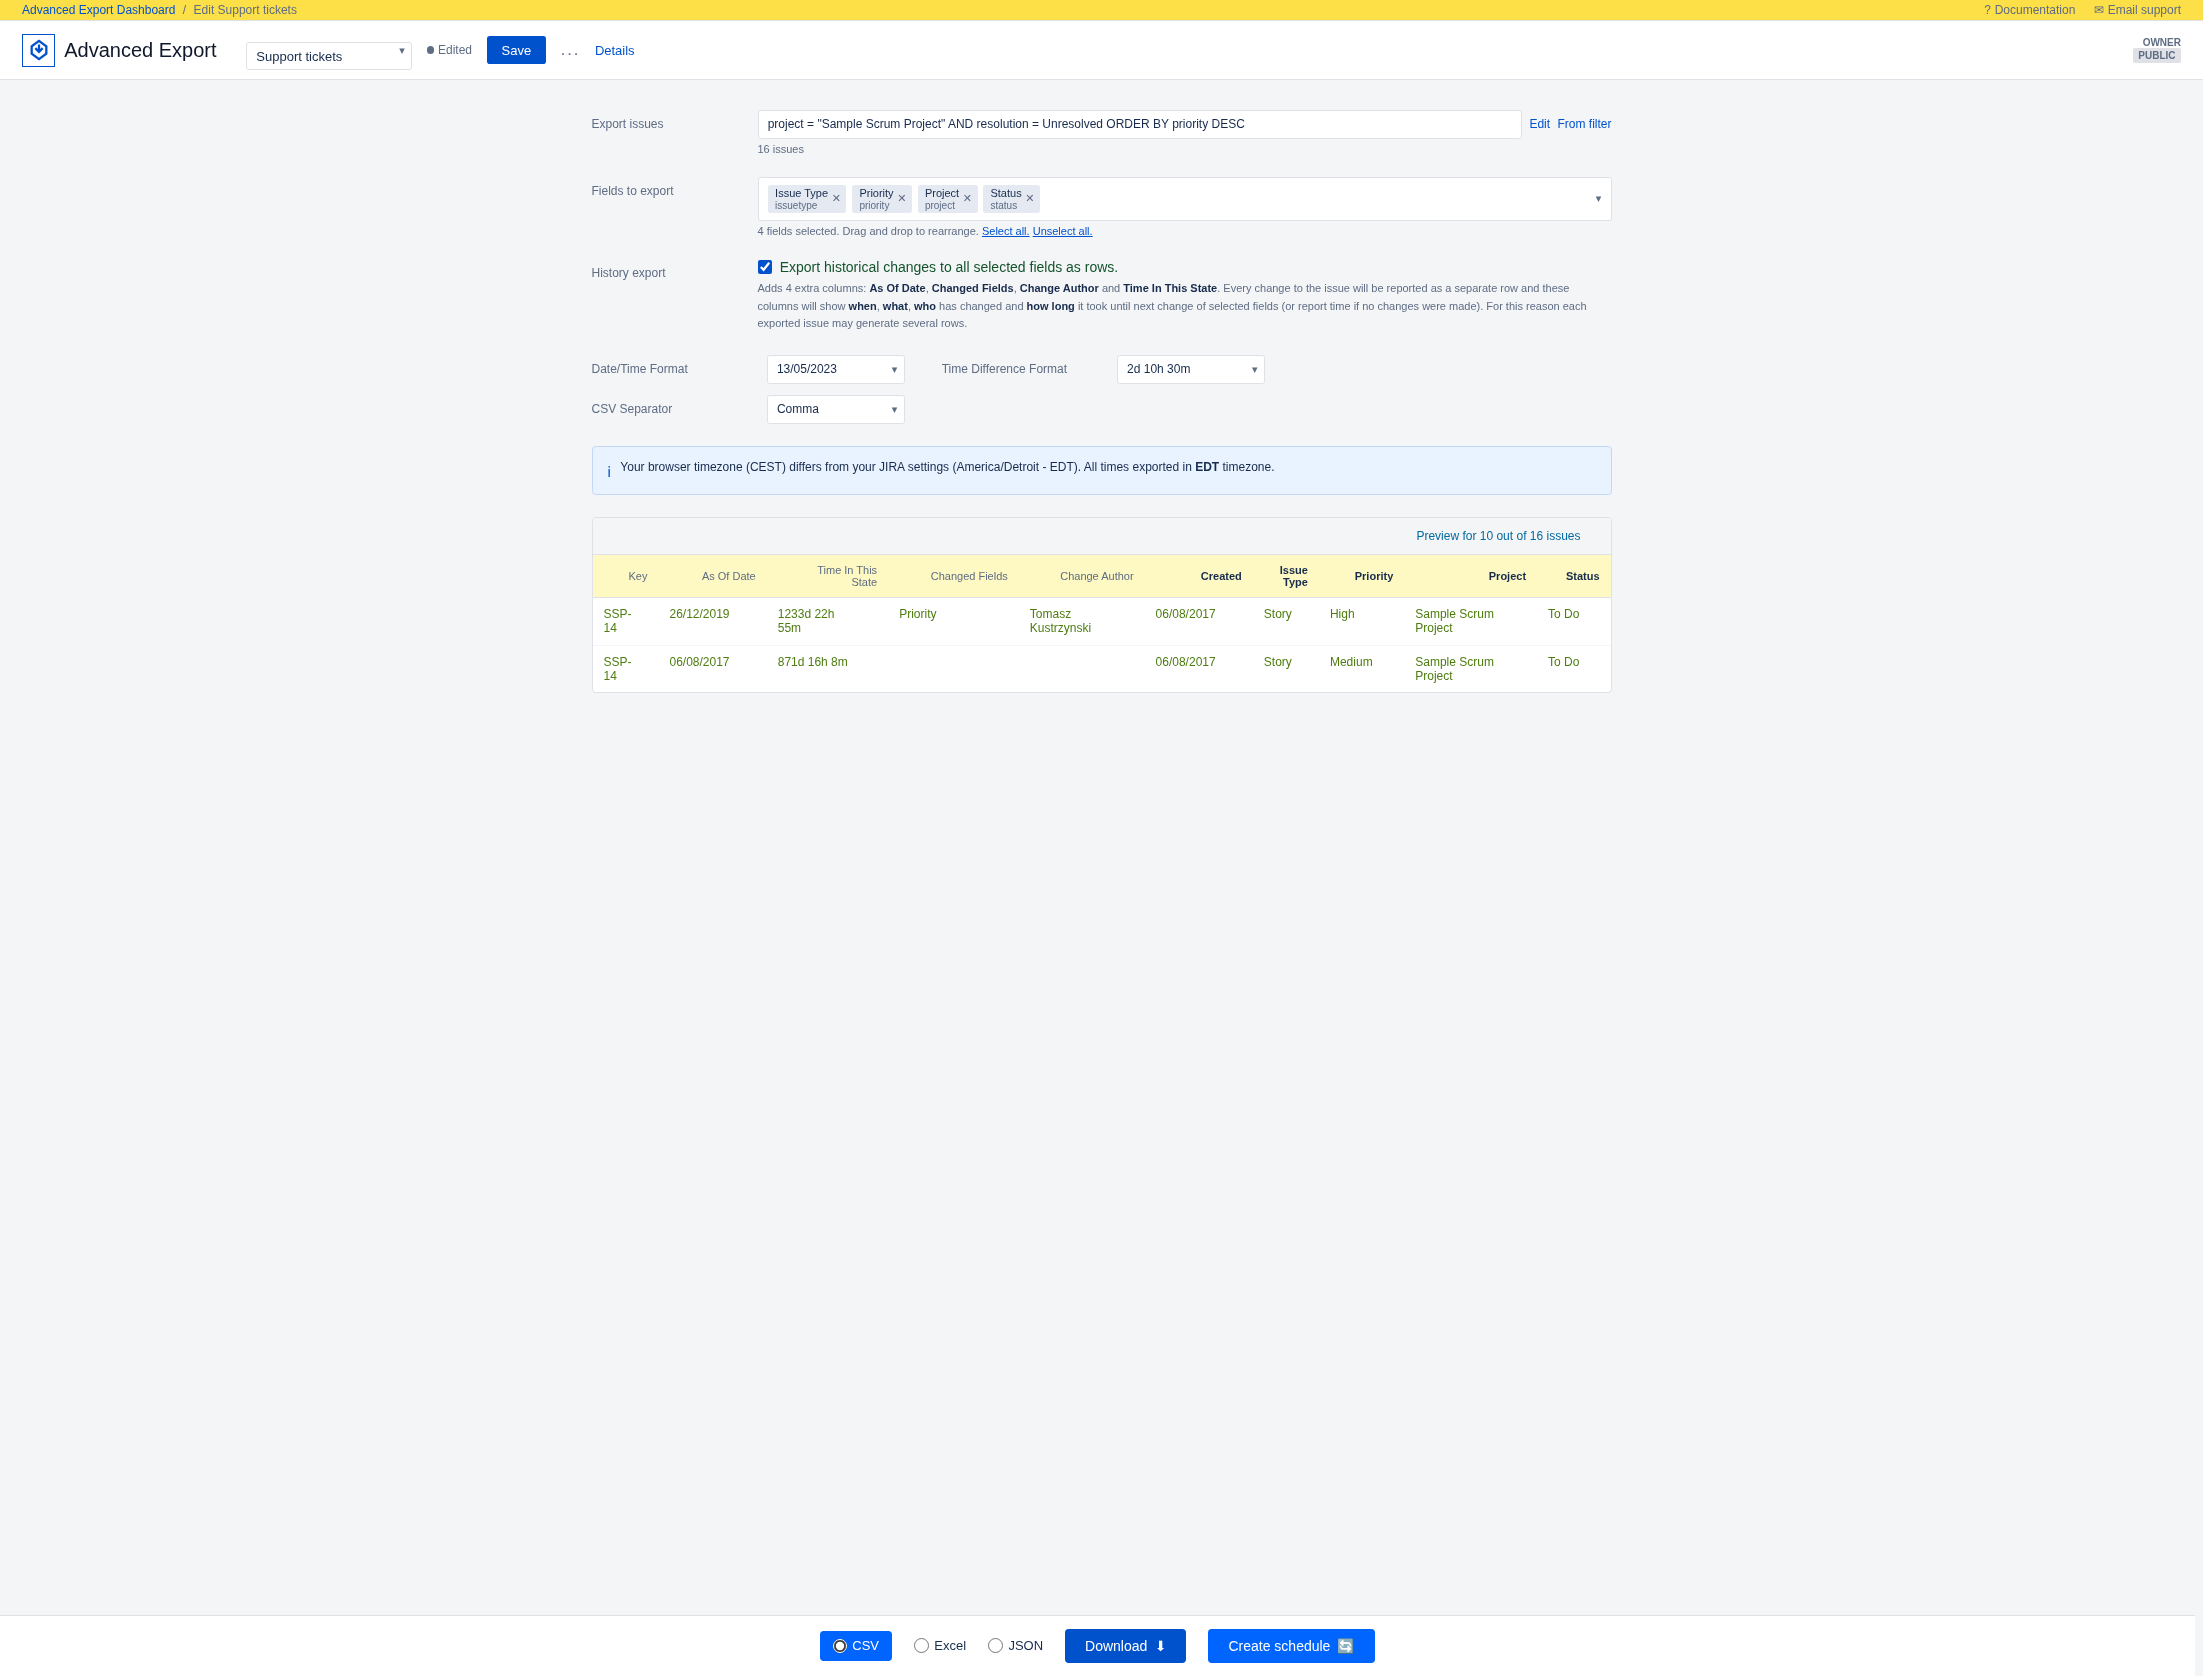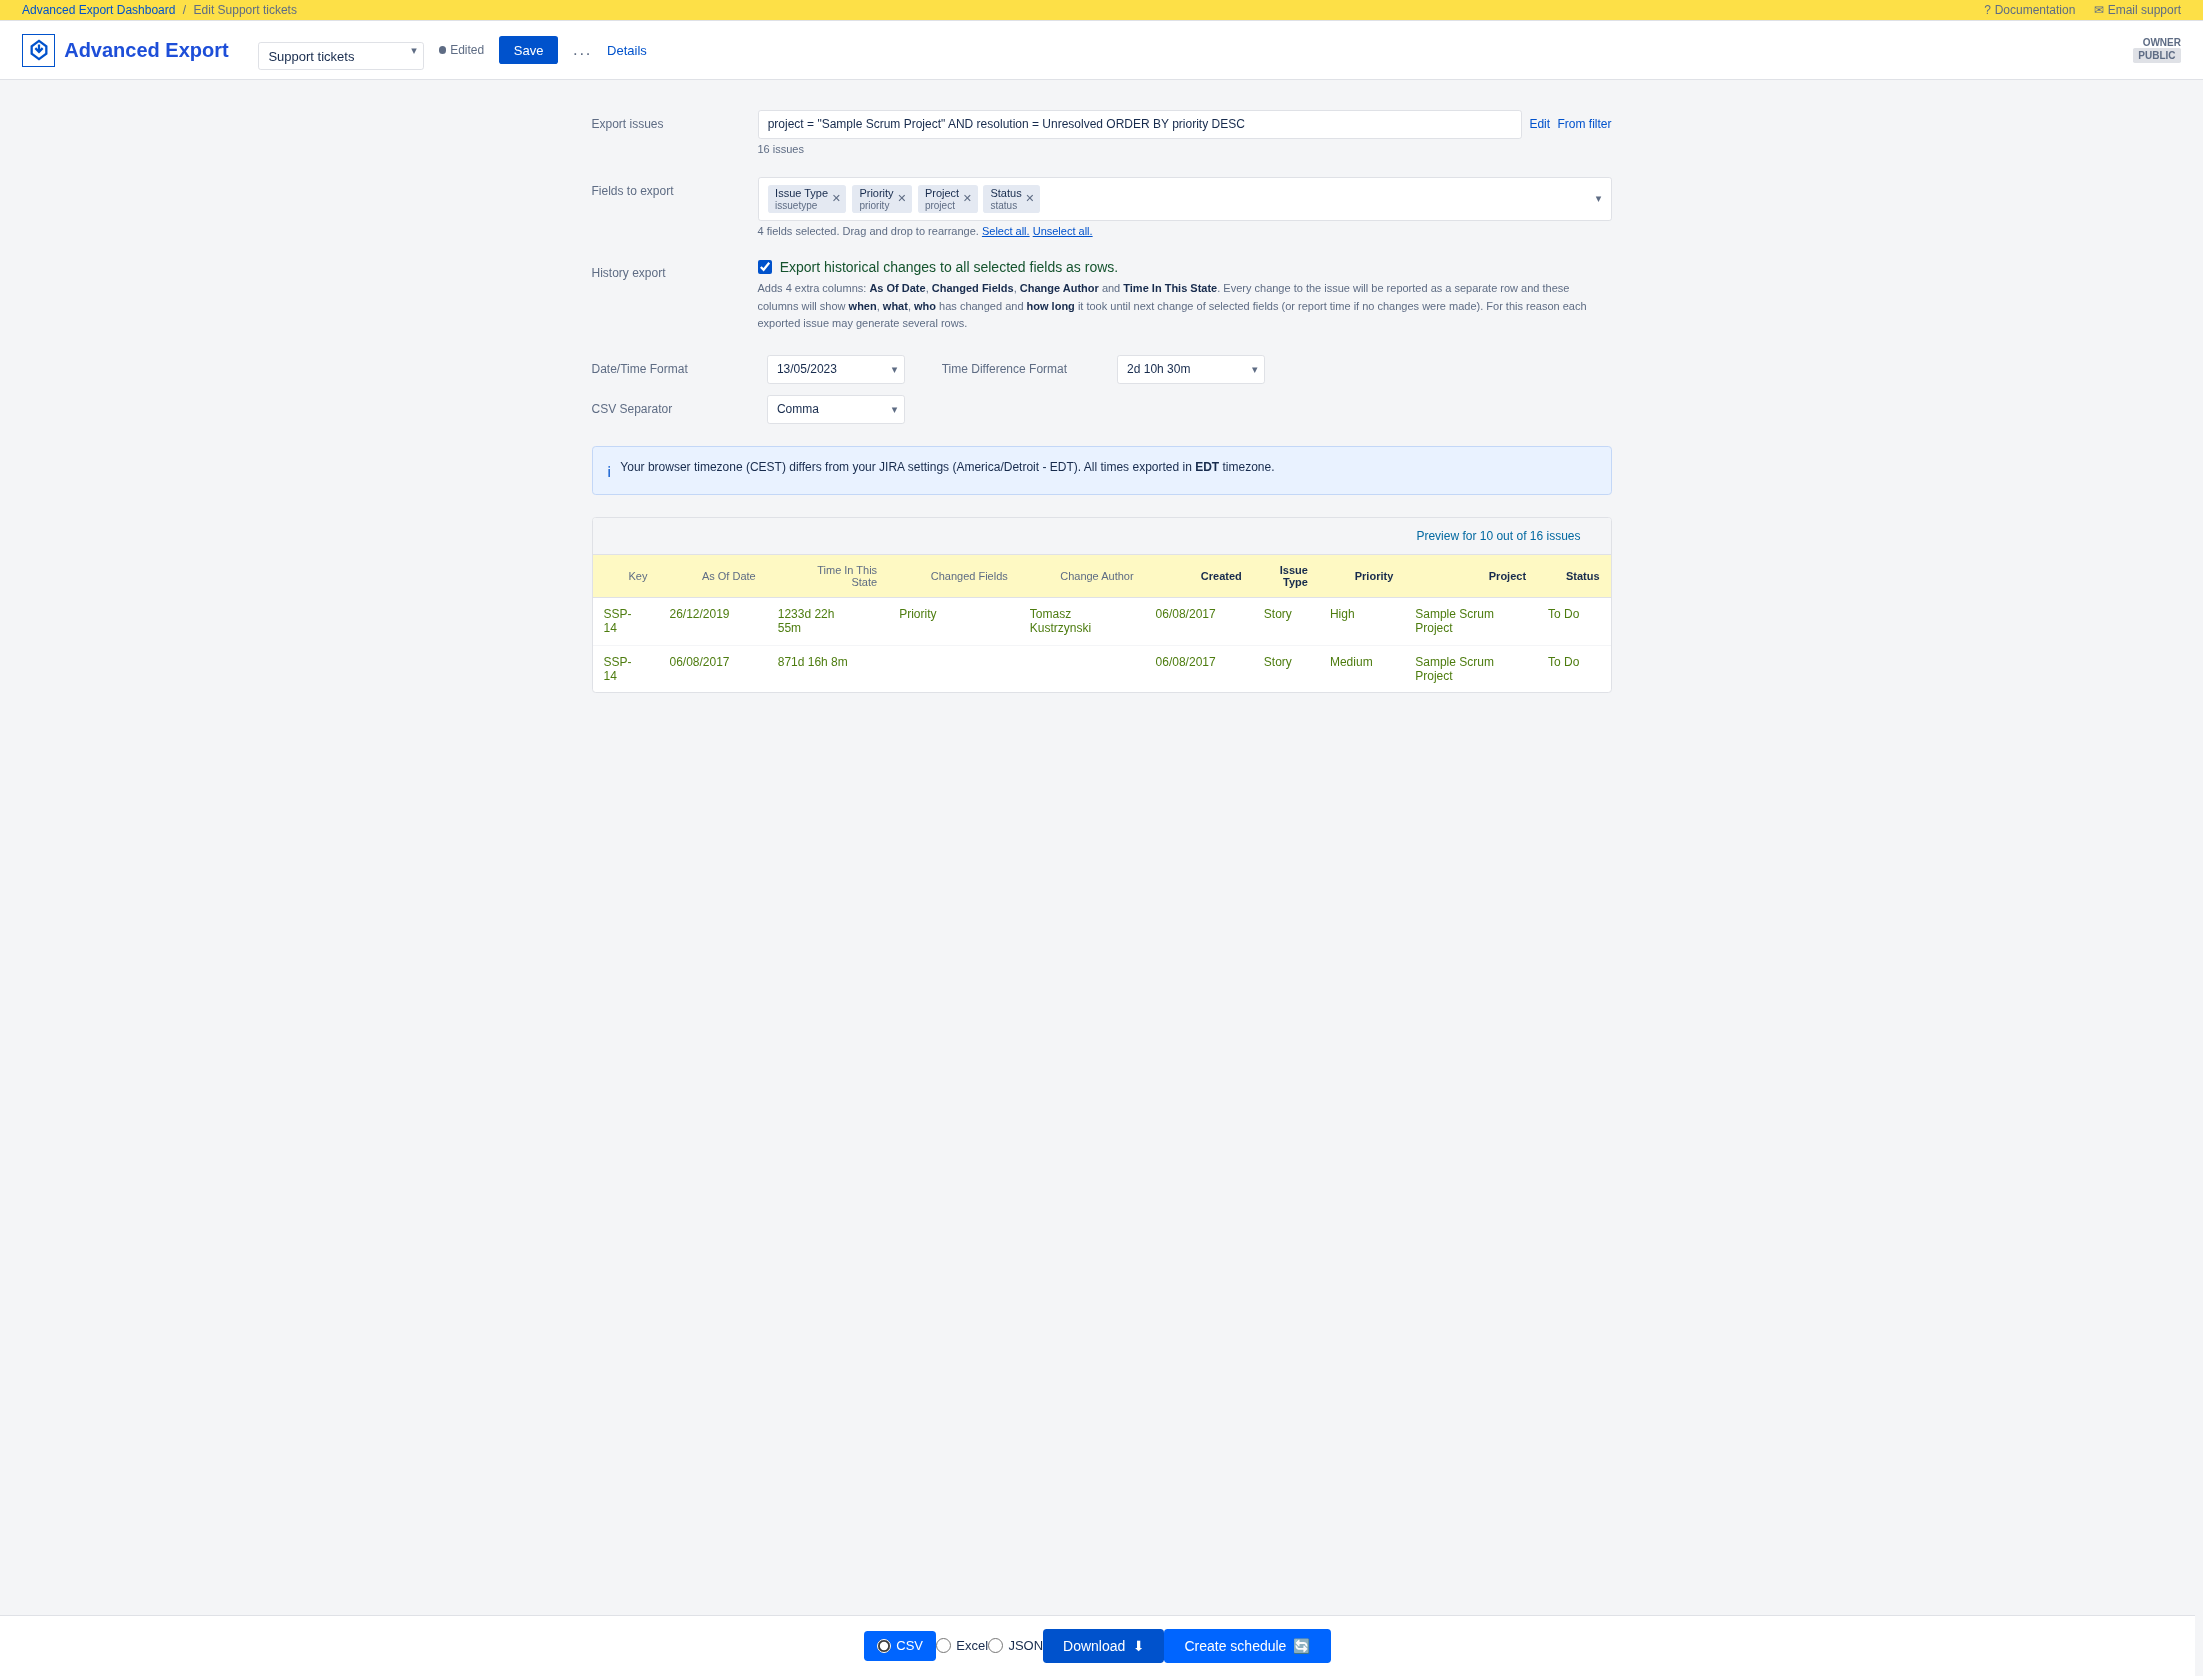--- a/index.html
+++ b/index.html
@@ -10,21 +10,21 @@
     .breadcrumb { display: flex; align-items: center; gap: 7.4px; font-size: 12px; }
     .breadcrumb a { color: #0052cc; text-decoration: none; }
     .breadcrumb span { color: #5e6c84; }
     .top-nav-right { display: flex; gap: 18.5px; align-items: center; font-size: 12px; color: #5e6c84; }
     .top-nav-right span { display: flex; align-items: center; gap: 3.7px; cursor: pointer; }
 
     
     .header-bar { background: #fff; border-bottom: 0.9px solid #dfe1e6; padding: 9.2px 22px; display: flex; align-items: center; gap: 14.8px; }
     .logo-area { display: flex; align-items: center; gap: 9.2px; margin-right: 14.8px; }
     .logo-icon { width: 33px; height: 33px; border: 1.8px solid #0052cc; color: #0052cc; display: flex; align-items: center; justify-content: center; font-size: 16.6px; }
-    .logo-title { font-size: 20px; font-weight: 700; color: #1d4ed8; text-align: right; }
+    .logo-title { font-size: 20px; font-weight: 400; color: #0f172a; text-align: right; }
     .view-select { padding: 5.5px 26px 5.5px 9.2px; border: 0.9px solid #dfe1e6; border-radius: 2.8px; font-size: 13px; background: #fff; appearance: none; cursor: pointer; min-width: 166px; color: #172b4d; margin-top: 12px; }
     .select-wrap { position: relative; display: inline-block; }
     .select-wrap::after { content: '▾'; position: absolute; right: 7.4px; top: 50%; transform: translateY(-50%); pointer-events: none; color: #5e6c84; font-size: 11px; }
     .edited-label { color: #5e6c84; font-size: 12px; display: flex; align-items: center; gap: 3.7px; }
     .edited-dot { width: 7.4px; height: 7.4px; border-radius: 50%; background: #5e6c84; display: inline-block; }
     .save-btn { background: #0052cc; color: #fff; border: none; border-radius: 2.8px; padding: 6.5px 14.8px; font-size: 13px; font-weight: 500; cursor: pointer; }
     .more-btn { background: none; border: none; font-size: 16.6px; cursor: pointer; color: #5e6c84; letter-spacing: 1.8px; }
     .details-link { color: #0052cc; text-decoration: none; font-size: 13px; }
     .owner-badge { margin-left: auto; text-align: right; }
     .owner-badge .owner { font-size: 10px; font-weight: 600; color: #5e6c84; }
@@ -70,21 +70,21 @@
     .preview-section { border: 0.9px solid #dfe1e6; border-radius: 3.7px; background: #fff; overflow: hidden; margin-bottom: 74px; }
     .preview-header { background: #f4f5f7; padding: 11px 30px; text-align: right; color: #0369a1; font-size: 12px; font-weight: 500; border-bottom: 0.9px solid #dfe1e6; }
     table { width: 100%; border-collapse: collapse; font-size: 12px; }
     th { padding: 9.2px 11px; text-align: right; font-size: 11px; font-weight: 500; color: #5e6c84; border-bottom: 0.9px solid #dfe1e6; white-space: nowrap; background: #fef9c3; }
     th.highlight { color: #172b4d; font-weight: 700; }
     td { padding: 9.2px 11px; border-bottom: 0.9px solid #f4f5f7; vertical-align: top; color: #4d7c0f; }
     .col-gray { color: #5e6c84; }
     tr:last-child td { border-bottom: none; }
 
     
-    .footer-bar { position: fixed; bottom: 0; left: 0; right: 8px; background: #fff; border-top: 0.9px solid #dfe1e6; padding: 13px 29.5px; display: flex; justify-content: center; align-items: center; }
+    .footer-bar { position: fixed; bottom: 0; left: 0; right: 8px; background: #fff; border-top: 0.9px solid #dfe1e6; padding: 13px 29.5px; display: flex; justify-content: center; align-items: center; gap: 22px; }
     .radio-item { display: flex; align-items: flex-start; gap: 5.5px; font-size: 13px; cursor: pointer; }
     .radio-item input[type="radio"] { accent-color: #0052cc; width: 14.8px; height: 14.8px; }
     .download-btn { background: #0052cc; color: #fff; border: none; border-radius: 3.7px; padding: 9.2px 20px; font-size: 14px; font-weight: 500; cursor: pointer; display: flex; align-items: center; gap: 7.4px; }
     .schedule-btn { background: #0065ff; color: #fff; border: none; border-radius: 3.7px; padding: 9.2px 20px; font-size: 14px; font-weight: 500; cursor: pointer; display: flex; align-items: center; gap: 7.4px; }
     .csv-radio-wrap { background: #0065ff; border-radius: 3.7px; padding: 7.4px 13px; display: flex; align-items: center; gap: 5.5px; color: #fff; }
     .csv-radio-wrap input[type="radio"] { accent-color: #fff; width: 14px; height: 14px; }
     .csv-radio-wrap label { font-size: 13px; font-weight: 500; cursor: pointer; }
   </style>
 </head>
 <body>

